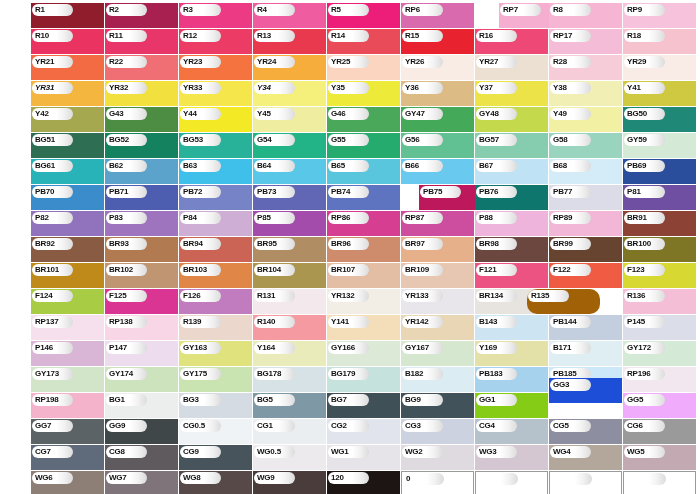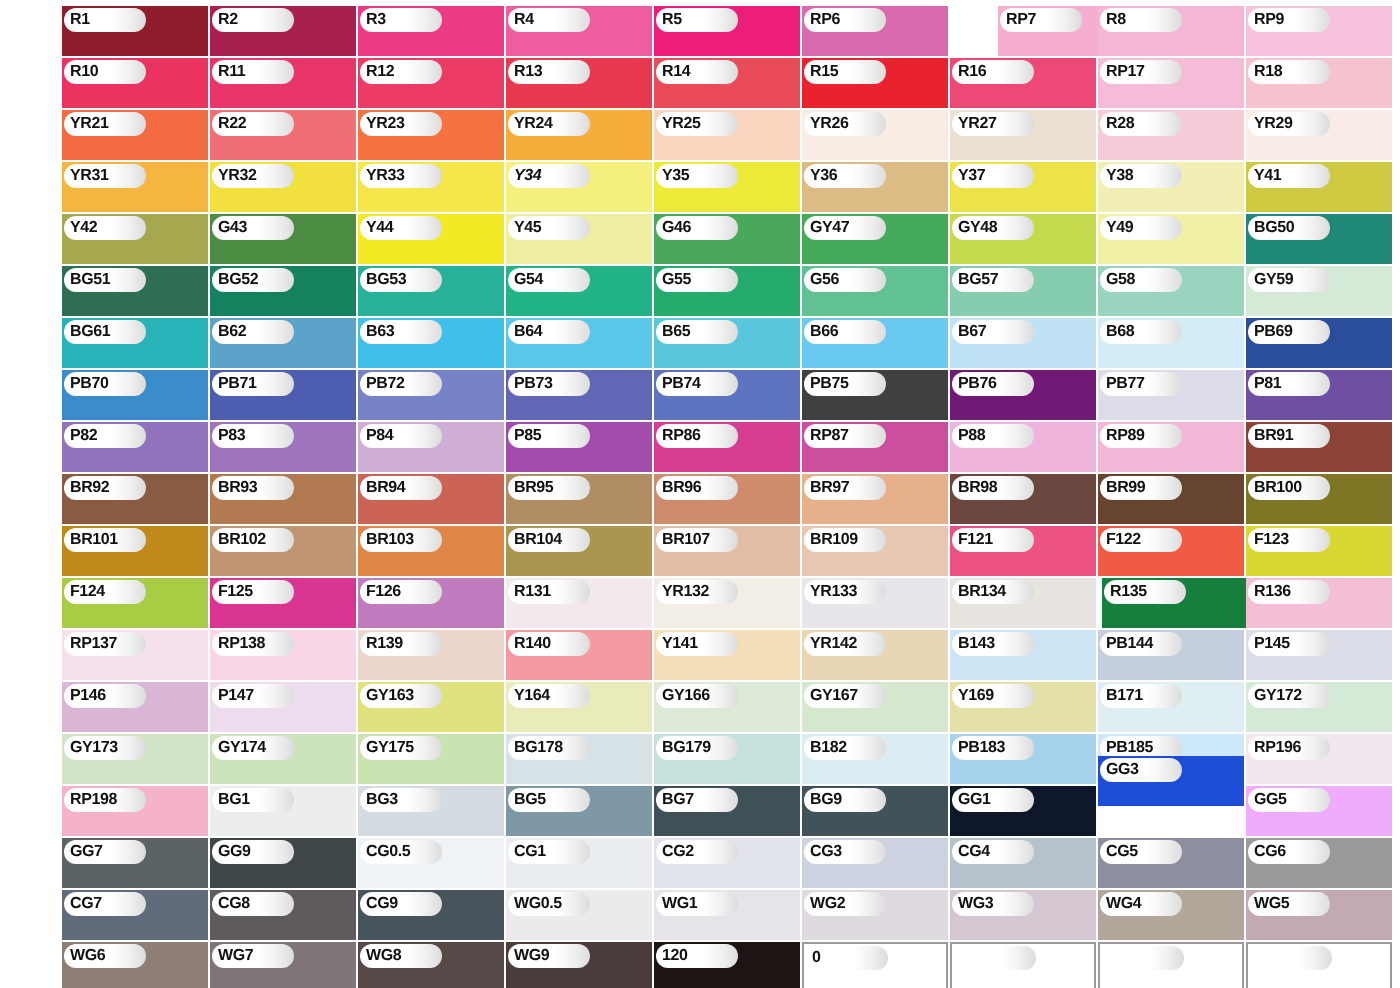--- a/index.html
+++ b/index.html
@@ -185,21 +185,21 @@
     <div class="swatch" style="left: 549px; top: 55px; background: rgb(246, 204, 217);">
       <div class="pill">
         <span>R28</span>
       </div>
     </div>
     <div class="swatch" style="left: 623px; top: 55px; background: rgb(249, 236, 231);">
       <div class="pill">
         <span>YR29</span>
       </div>
     </div>
-    <div class="swatch" style="left: 31px; top: 81px; background: rgb(244, 182, 63);">
+    <div class="swatch" style="left: 31px; top: 81px; background: rgb(244, 182, 63); font-style: italic;">
       <div class="pill">
         <span>YR31</span>
       </div>
     </div>
     <div class="swatch" style="left: 105px; top: 81px; background: rgb(242, 224, 63);">
       <div class="pill">
         <span>YR32</span>
       </div>
     </div>
     <div class="swatch" style="left: 179px; top: 81px; background: rgb(245, 230, 76);">
@@ -390,26 +390,26 @@
     <div class="swatch" style="left: 253px; top: 185px; background: rgb(97, 103, 180);">
       <div class="pill">
         <span>PB73</span>
       </div>
     </div>
     <div class="swatch" style="left: 327px; top: 185px; background: rgb(95, 116, 192);">
       <div class="pill">
         <span>PB74</span>
       </div>
     </div>
-    <div class="swatch" style="left: 401px; top: 185px; background: #404040;">
+    <div class="swatch" style="left: 419px; top: 185px; background: #be185d;">
       <div class="pill">
         <span>PB75</span>
       </div>
     </div>
-    <div class="swatch" style="left: 475px; top: 185px; background: #701a75;">
+    <div class="swatch" style="left: 475px; top: 185px; background: #0f766e;">
       <div class="pill">
         <span>PB76</span>
       </div>
     </div>
     <div class="swatch" style="left: 549px; top: 185px; background: rgb(220, 220, 233);">
       <div class="pill">
         <span>PB77</span>
       </div>
     </div>
     <div class="swatch" style="left: 623px; top: 185px; background: rgb(110, 79, 162);">
@@ -580,21 +580,21 @@
     <div class="swatch" style="left: 401px; top: 289px; background: rgb(232, 230, 234);">
       <div class="pill">
         <span>YR133</span>
       </div>
     </div>
     <div class="swatch" style="left: 475px; top: 289px; background: rgb(231, 227, 222);">
       <div class="pill">
         <span>BR134</span>
       </div>
     </div>
-    <div class="swatch" style="left: 551px; top: 289px; background: #15803d;">
+    <div class="swatch" style="left: 527px; top: 289px; background: #a16207; border-radius: 10px;">
       <div class="pill">
         <span>R135</span>
       </div>
     </div>
     <div class="swatch" style="left: 623px; top: 289px; background: rgb(245, 190, 215);">
       <div class="pill">
         <span>R136</span>
       </div>
     </div>
     <div class="swatch" style="left: 31px; top: 315px; background: rgb(246, 224, 238);">
@@ -755,21 +755,21 @@
     <div class="swatch" style="left: 327px; top: 393px; background: rgb(63, 81, 87);">
       <div class="pill">
         <span>BG7</span>
       </div>
     </div>
     <div class="swatch" style="left: 401px; top: 393px; background: rgb(65, 82, 91);">
       <div class="pill">
         <span>BG9</span>
       </div>
     </div>
-    <div class="swatch" style="left: 475px; top: 393px; background: #0f172a;">
+    <div class="swatch" style="left: 475px; top: 393px; background: #84cc16;">
       <div class="pill">
         <span>GG1</span>
       </div>
     </div>
     <div class="swatch" style="left: 549px; top: 378px; background: #1d4ed8;">
       <div class="pill">
         <span>GG3</span>
       </div>
     </div>
     <div class="swatch" style="left: 623px; top: 393px; background: #f0abfc;">

